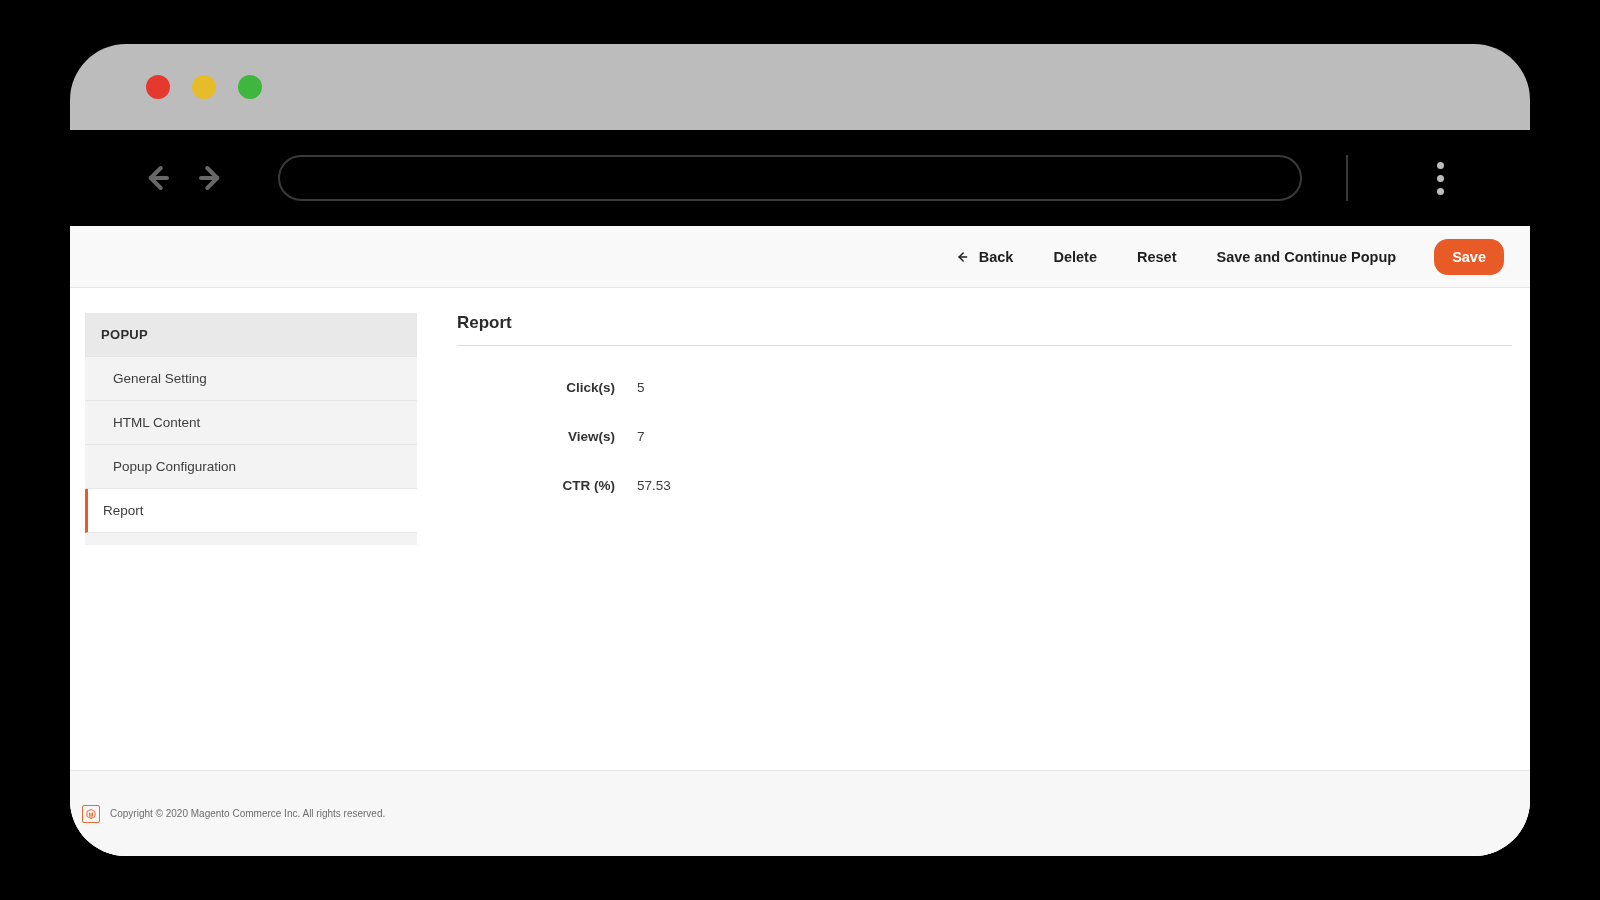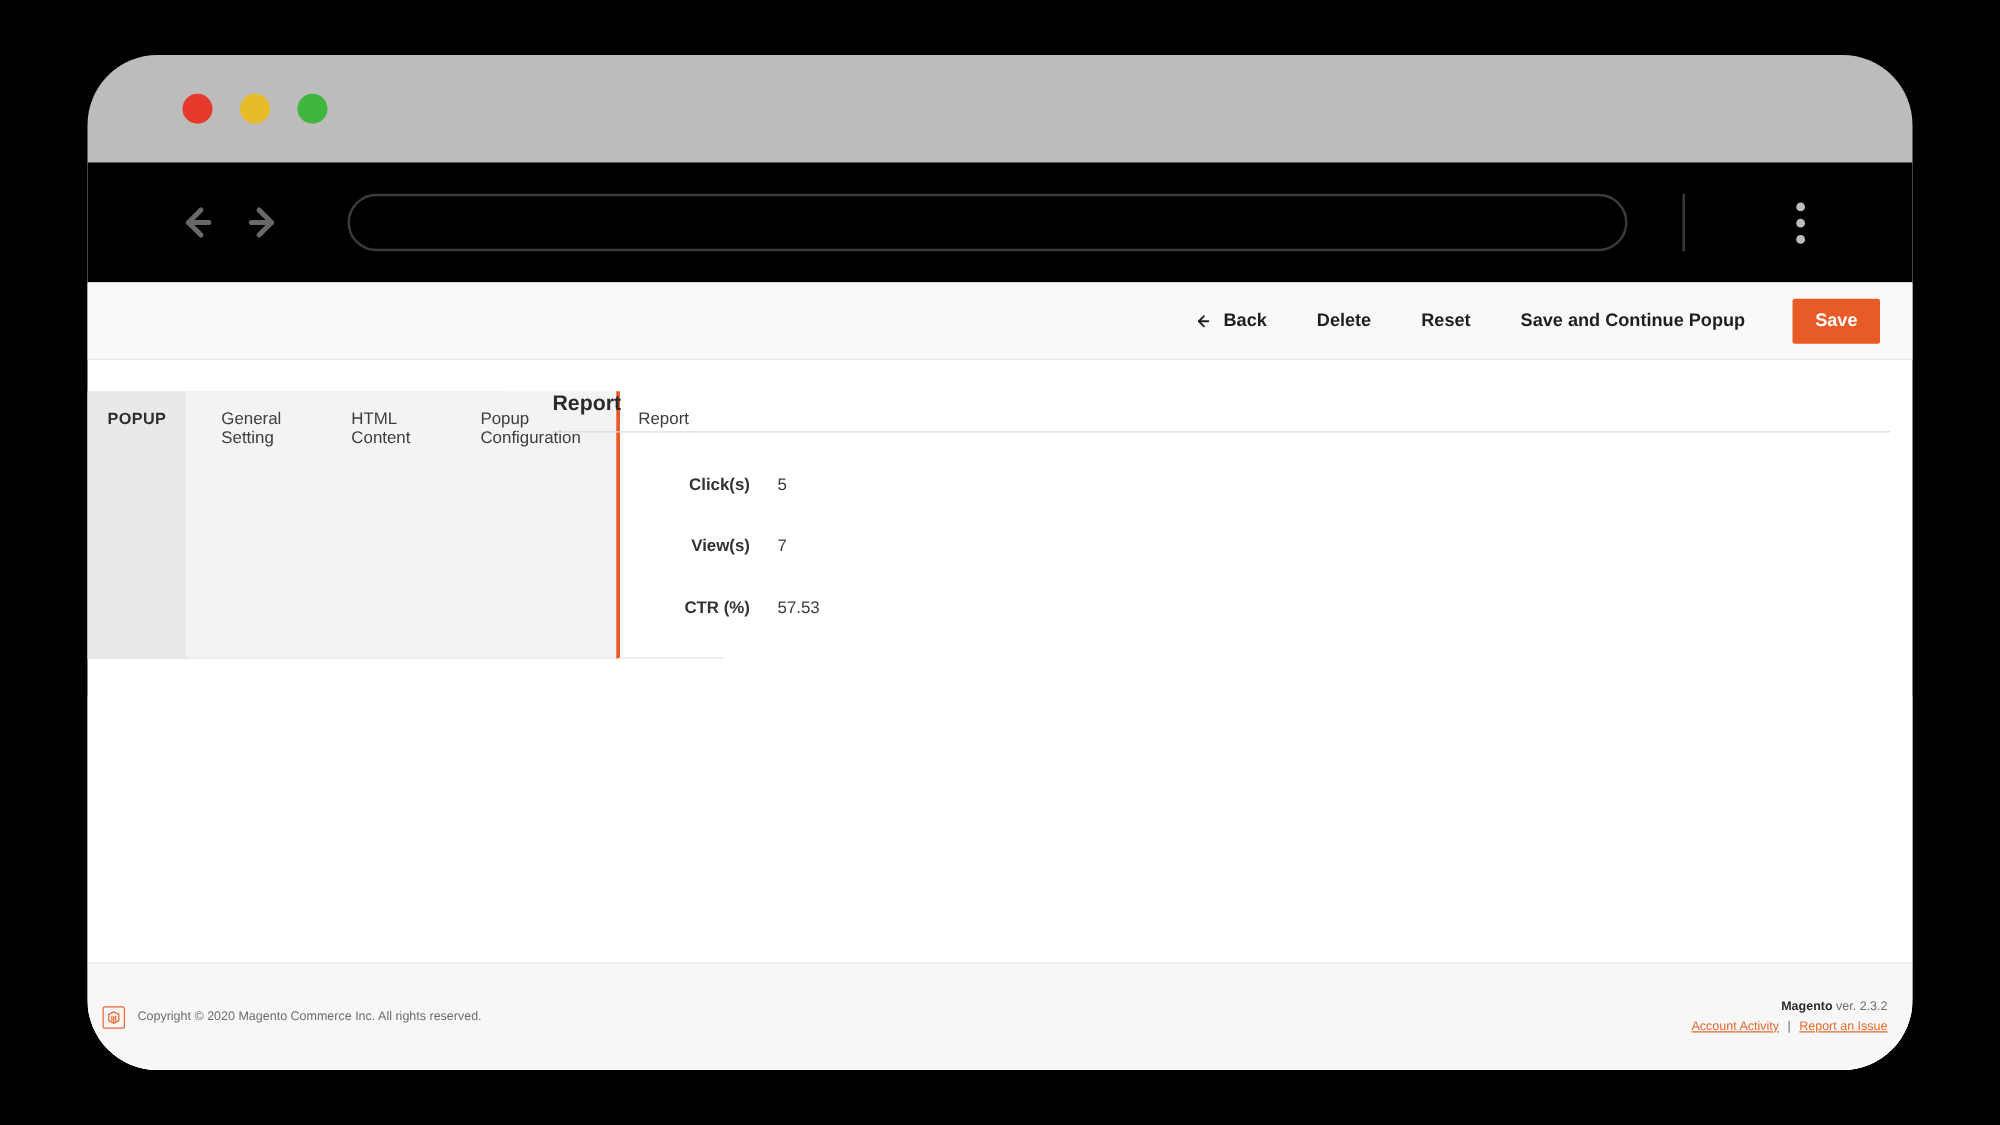--- a/index.html
+++ b/index.html
@@ -32,27 +32,27 @@
     height: 62px; background: #f9f9f9; border-bottom: 1px solid #e6e6e6;
     display: flex; align-items: center; justify-content: flex-end;
     padding: 0 26px 0 26px; gap: 36px;
   }
   .abtn {
     font-size: 14.5px; font-weight: 600; color: #1f1f1f; cursor: pointer;
     display: flex; align-items: center; gap: 10px; padding: 0 2px;
   }
   .abtn .arrow-left { display: inline-flex; }
   .abtn.primary {
-    background: #e85b26; color: #fff; padding: 10px 18px; border-radius: 2px;
+    background: #e85b26; color: #fff; padding: 10px 18px; border-radius: 14px;
   }
   
   .body { flex: 1; display: flex; padding: 25px 18px 30px 0; }
   .sidebar {
-    width: 332px; margin-left: 0; background: #f3f3f3;
-    display: flex; 
+    width: 332px; margin-left: 15px; background: #f3f3f3;
+    display: flex; flex-direction: column;
   }
   .side-head {
     font-size: 13px; font-weight: 700; color: #2e2e2e; letter-spacing: .3px;
     padding: 14px 16px; border-bottom: 1px solid #e3e3e3; background: #e9e9e9;
   }
   .side-item {
     font-size: 13.5px; color: #3d3d3d; padding: 14px 28px; background: #f3f3f3;
     border-bottom: 1px solid #e6e6e6; cursor: pointer;
   }
   .side-item.active {
@@ -182,26 +182,16 @@
       <div class="footer">
         <div class="footer-left">
           <div class="m-badge">
             <svg width="12" height="12" viewBox="0 0 24 24" fill="none" stroke="#e96b33" stroke-width="2" stroke-linejoin="round">
                 <path d="M4 7 L12 3 L20 7 V17 L12 21 L4 17 Z"></path>
                 <path d="M9 9 V17 M15 9 V17 M12 10 V21"></path>
               </svg>
           </div>
           <span>Copyright © 2020 Magento Commerce Inc. All rights reserved.</span>
         </div>
-        <div class="footer-right">
-          <div>
-            <span class="bold">Magento</span><span> ver. 2.3.2</span>
-          </div>
-          <div>
-            <a>Account Activity</a>
-            <span class="sep">|</span>
-            <a>Report an Issue</a>
-          </div>
-        </div>
       </div>
     </div>
   </div>
 </div>
 
 </body></html>

